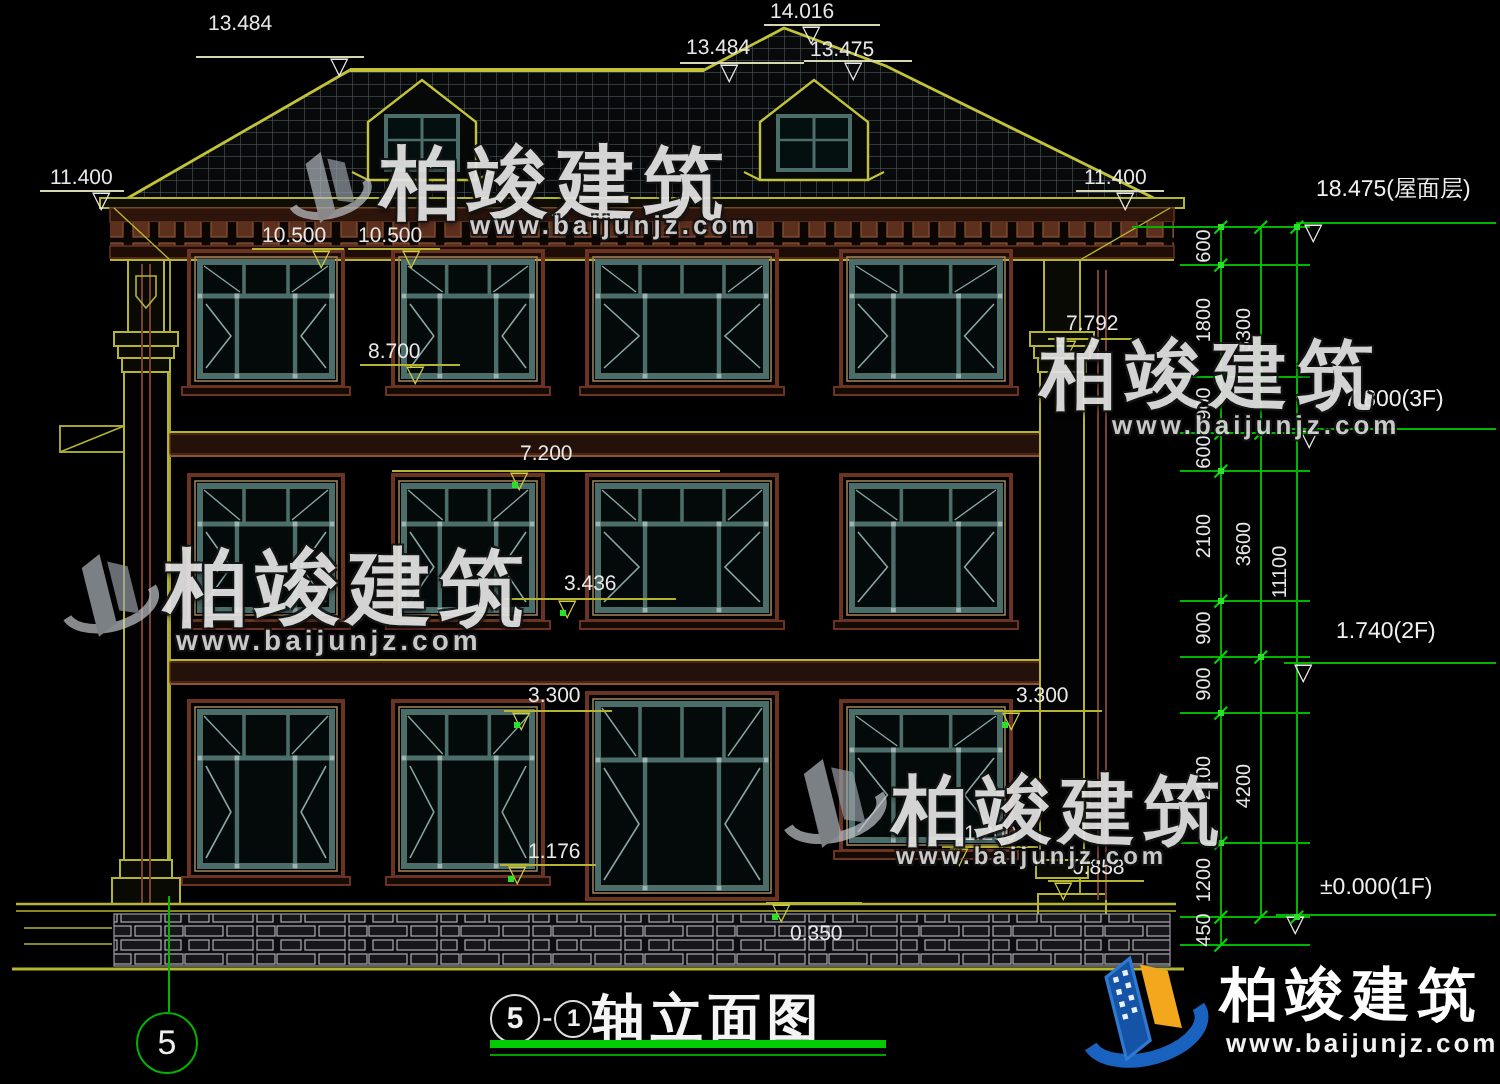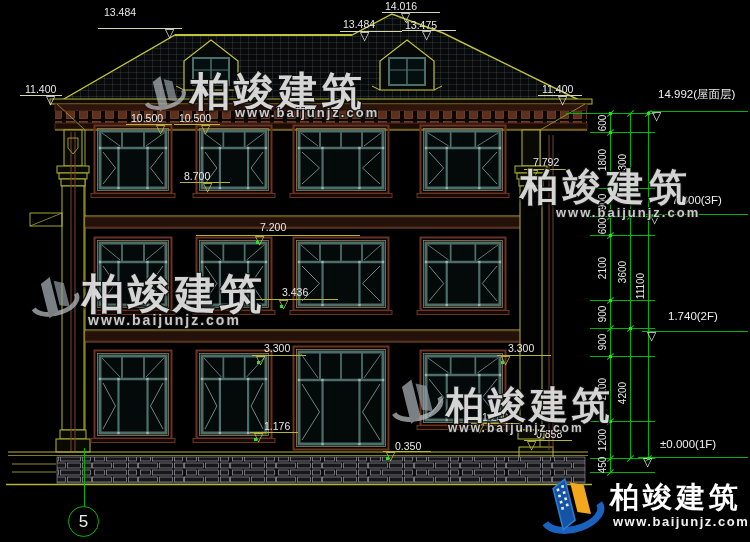--- a/index.html
+++ b/index.html
@@ -448,20 +448,25 @@
         <g transform="rotate(-14 30 30)" opacity="0.9">
       <path d="M6 36 a24 13 0 1 0 48 -5" stroke="#c7ccd2" stroke-width="5" fill="none"></path>
       <path d="M20 12 l11 -5 v38 l-11 5 z" fill="#b7bec5"></path>
           <path d="M34 12 l10 5 v26 l-10 -4 z" fill="#9aa2aa"></path>
         </g>
       </svg>
   </span>
   <div class="wm" style="left:446px;top:380px;font-size:38px;letter-spacing:4px">柏竣建筑</div>
   <div class="wm-url" style="left:448px;top:421px;font-size:12px">www.baijunjz.com</div>
 
+  <div id="title">
+    <span class="circ c24">5</span><span class="tdash">-</span><span class="circ c18">1</span><span class="tname">轴立面图</span>
+    <div class="tbar"></div>
+    <div class="tbar2"></div>
+  </div>
 
   <div id="axis5">5</div>
   <div id="axis5-line"></div>
 
   <div id="brand">
     <span style="position:absolute;left:0;top:0">
       <svg width="74" height="68" viewBox="0 0 70 64">
           <g transform="rotate(-14 35 34)">
         <path d="M8 42 a27 15 0 1 0 54 -6" stroke="#1a62c0" stroke-width="6.5" fill="none"></path>
         <path d="M23 12 l13 -6 v40 l-13 6 z" fill="#1453a6" stroke="#2e7ad0" stroke-width="1.5"></path>
@@ -493,21 +498,21 @@
     <div class="fl-tri white" style="left:360px;top:31px">▽</div>
     <div class="fl-t white" style="left:405px;top:19px">13.475</div>
     <div class="fl-l wline" style="left:402px;top:30px;width:54px"></div>
     <div class="fl-tri white" style="left:422px;top:30px">▽</div>
     <div class="fl-t white" style="left:25px;top:83px">11.400</div>
     <div class="fl-l wline" style="left:20px;top:95px;width:42px"></div>
     <div class="fl-tri white" style="left:46px;top:95px">▽</div>
     <div class="fl-t white" style="left:542px;top:83px">11.400</div>
     <div class="fl-l wline" style="left:538px;top:95px;width:44px"></div>
     <div class="fl-tri white" style="left:558px;top:95px">▽</div>
-    <div class="fl-t grn lvl" style="left:658px;top:87px">14.992(屋面层)</div>
+    <div class="fl-t grn lvl" style="left:658px;top:87px">18.475(屋面层)</div>
     <div class="fl-l gline" style="left:648px;top:111px;width:100px"></div>
     <div class="fl-tri white" style="left:652px;top:111px">▽</div>
     <div class="fl-t grn lvl" style="left:672px;top:194px">7.800(3F)</div>
     <div class="fl-l gline" style="left:645px;top:214px;width:103px"></div>
     <div class="fl-tri white" style="left:650px;top:214px">▽</div>
     <div class="fl-t grn lvl" style="left:668px;top:310px">1.740(2F)</div>
     <div class="fl-l gline" style="left:642px;top:331px;width:106px"></div>
     <div class="fl-tri white" style="left:647px;top:331px">▽</div>
     <div class="fl-t grn lvl" style="left:660px;top:438px">±0.000(1F)</div>
     <div class="fl-l gline" style="left:638px;top:457px;width:110px"></div>
@@ -535,21 +540,21 @@
     <div class="fl-tri yel" style="left:256px;top:355px">▽</div>
     <div class="fl-t white" style="left:508px;top:342px">3.300</div>
     <div class="fl-l yline" style="left:497px;top:355px;width:54px"></div>
     <div class="fl-tri yel" style="left:501px;top:355px">▽</div>
     <div class="fl-t white" style="left:264px;top:420px">1.176</div>
     <div class="fl-l yline" style="left:250px;top:432px;width:48px"></div>
     <div class="fl-tri yel" style="left:254px;top:432px">▽</div>
     <div class="fl-t white" style="left:482px;top:411px">1.200</div>
     <div class="fl-l yline" style="left:471px;top:423px;width:48px"></div>
     <div class="fl-tri yel" style="left:475px;top:423px">▽</div>
-    <div class="fl-t white" style="left:395px;top:440px">0.350</div>
+    <div class="fl-t white" style="left:395px;top:461px">0.350</div>
     <div class="fl-l yline" style="left:383px;top:451px;width:48px"></div>
     <div class="fl-tri yel" style="left:386px;top:451px">▽</div>
     <div class="fl-t white" style="left:536px;top:428px">0.858</div>
     <div class="fl-l yline" style="left:524px;top:440px;width:48px"></div>
     <div class="fl-tri yel" style="left:527px;top:440px">▽</div>
     <div class="vlin" style="left:610px;top:113px;height:359px"></div>
     <div class="vlin" style="left:630px;top:113px;height:345px"></div>
     <div class="vlin" style="left:648px;top:113px;height:345px"></div>
     <div class="ext" style="left:566px;top:113px;width:89px"></div>
     <div class="tick" style="left:606px;top:113px"></div>

